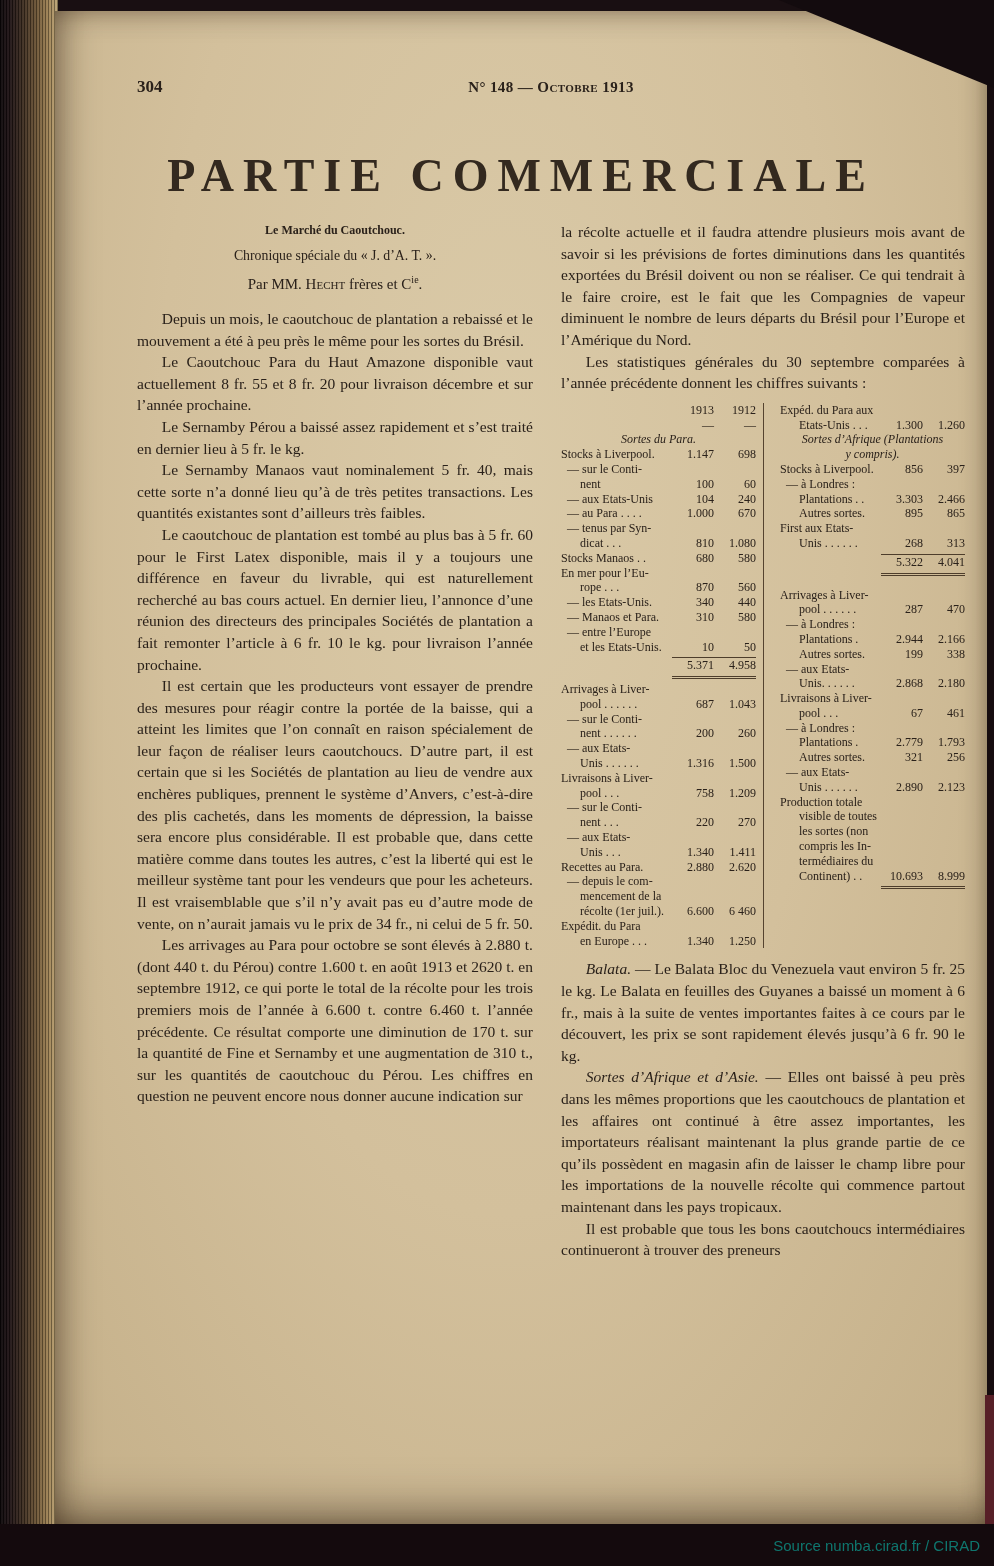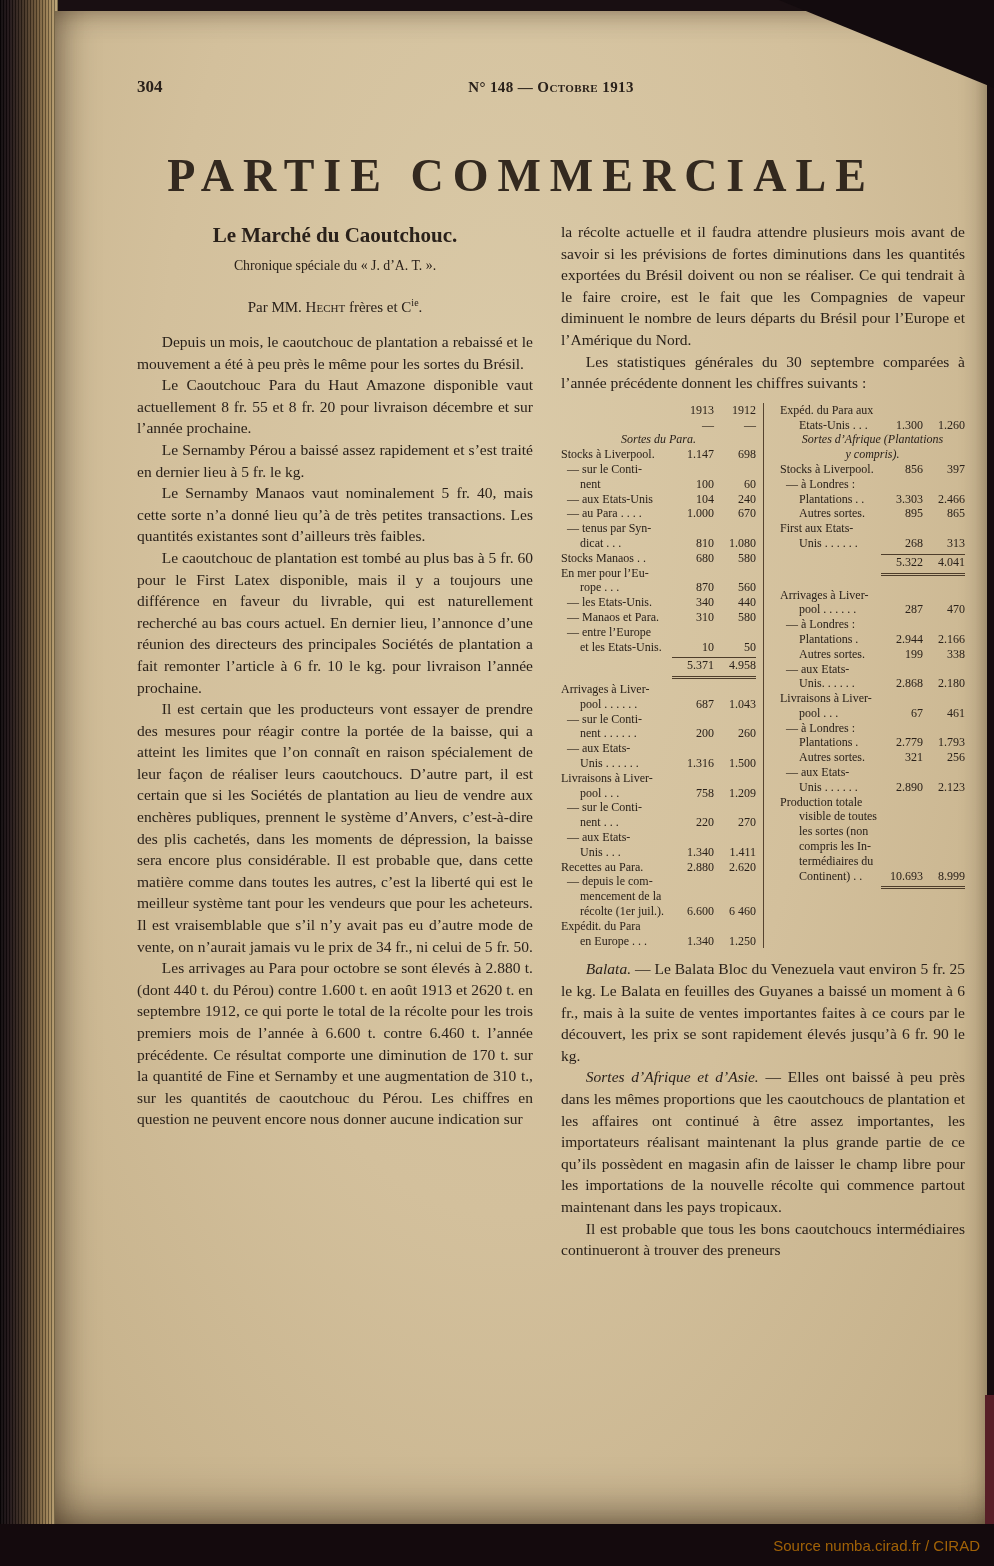--- a/index.html
+++ b/index.html
@@ -64,22 +64,22 @@
   .col-left { flex:0 0 396px; min-width:0; }
   .col-right { flex:1 1 auto; min-width:0; }
 
   p {
     margin:0; text-indent:1.6em; text-align:justify;
     font-size:15.5px; line-height:21.6px;
   }
   p.noindent { text-indent:0; }
   p i { font-style:italic; }
 
-  .art-title { text-align:center; font-weight:bold; font-size:21px; margin:2px 0 10px; }
-  .art-sub   { text-align:center; font-size:13.8px; margin-bottom:23px; }
+  .art-title { text-align:center; font-weight:bold; font-size:12px; margin:2px 0 10px; }
+  .art-sub   { text-align:center; font-size:13.8px; margin-bottom:10px; }
   .art-by    { text-align:center; font-size:15px; margin-bottom:15px; }
   .art-by .sc { font-variant:small-caps; }
   .art-by sup { font-size:10px; vertical-align:super; }
 
   
   .stats {
     display:flex; margin:9px 0 10px;
     font-size:12px; line-height:14.8px;
   }
   .stats .half { width:50%; box-sizing:border-box; }
@@ -97,21 +97,21 @@
   .tl.rule .va, .tl.rule .vb { border-bottom:1px solid #4d3d2b; height:3px; }
   .tl.dblrule { height:7px; margin-bottom:2px; align-items:stretch; }
   .tl.dblrule .va, .tl.dblrule .vb { border-bottom:3px double #4d3d2b; height:3px; }
   .tl.gap { height:9px; }
 
   .bottom-bar {
     position:absolute; left:0; right:0; bottom:0; height:42px;
     background:#140a0d; z-index:5;
     display:flex; align-items:center; justify-content:flex-end;
     padding-right:14px; box-sizing:border-box;
-    font-family:"Liberation Sans", sans-serif; font-size:15px; color:#a16207;
+    font-family:"Liberation Sans", sans-serif; font-size:15px; color:#0f766e;
   }
 </style>
 </head>
 <body>
 
 <div class="scan">
 
   <div class="edge-left"></div>
   <div class="edge-right"></div>
   <div class="cover-sliver"></div>

